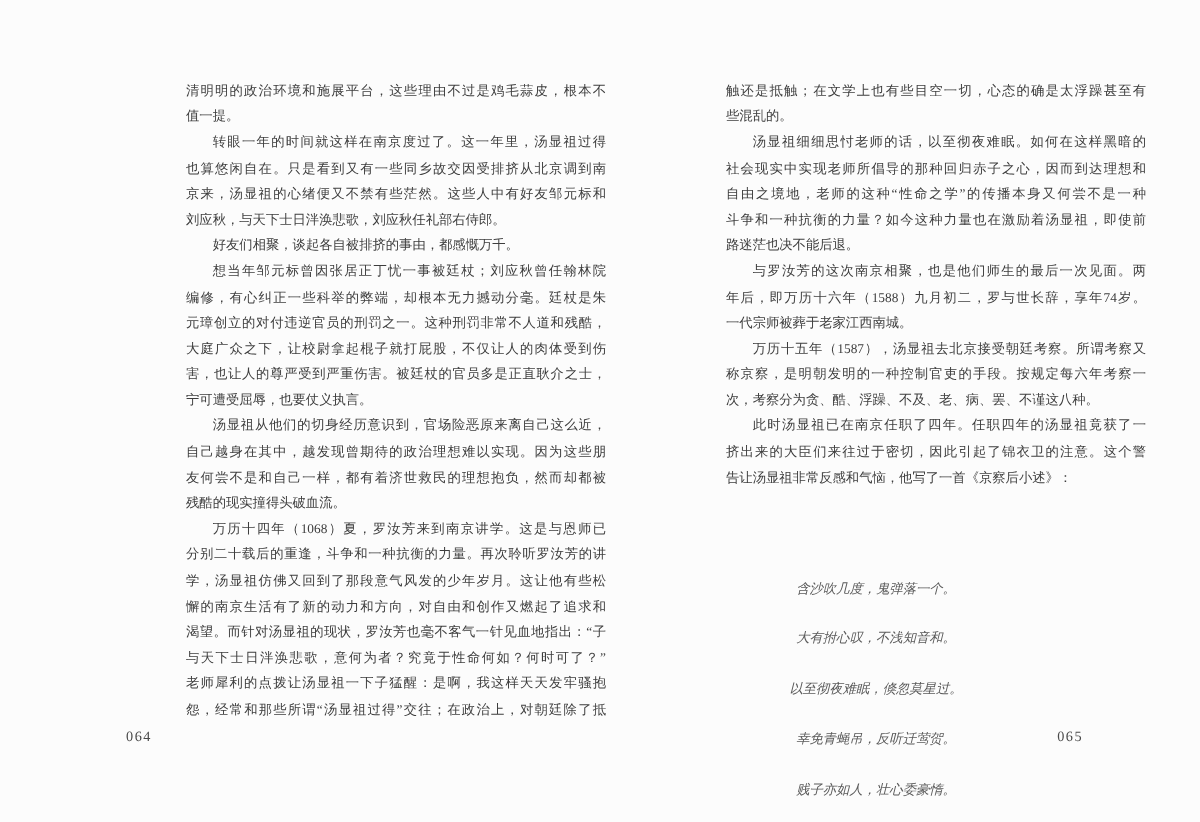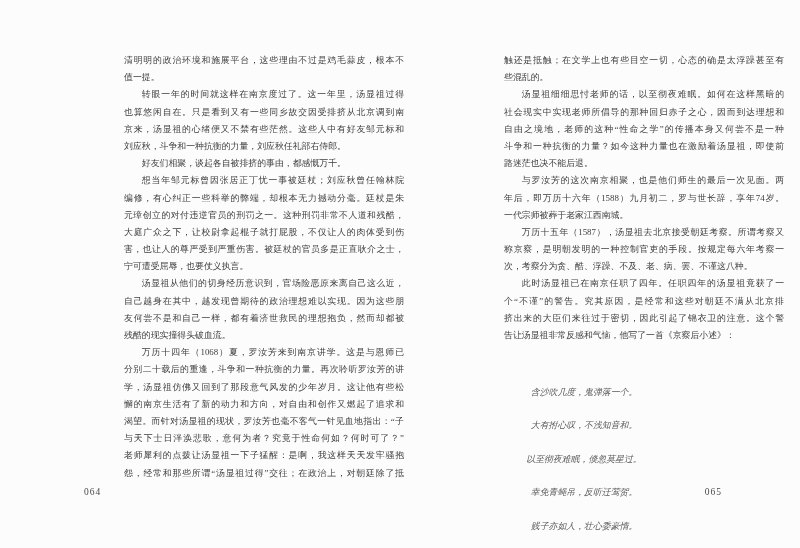--- a/index.html
+++ b/index.html
@@ -18,21 +18,21 @@
     position: absolute;
     top: 52px;
     width: 280px;
     color: #3d3d3d;
     font-size: 8.9px;
     line-height: 17.2px;
     letter-spacing: 0;
     margin-left: 40px;
   }
   .col-left  { left: 84px; }
-  .col-right { left: 464px; }
+  .col-right { left: 444px; }
   .line {
     text-align: justify;
     text-align-last: justify;
     white-space: nowrap;
     height: 17.2px;
   }
   .line.indent { padding-left: 2em; }
   .line.end { text-align-last: left; }
   .poem-block {
     position: absolute;
@@ -66,21 +66,21 @@
 <body>
 
 <div class="spread">
 
   <div class="text-col col-left">
       <div class="line">清明明的政治环境和施展平台，这些理由不过是鸡毛蒜皮，根本不</div>
       <div class="line end">值一提。</div>
       <div class="line indent">转眼一年的时间就这样在南京度过了。这一年里，汤显祖过得</div>
       <div class="line">也算悠闲自在。只是看到又有一些同乡故交因受排挤从北京调到南</div>
       <div class="line">京来，汤显祖的心绪便又不禁有些茫然。这些人中有好友邹元标和</div>
-      <div class="line end">刘应秋，斗争和一种抗衡的力量，刘应秋任礼部右侍郎。</div>
+      <div class="line end">刘应秋，与天下士日泮涣悲歌，刘应秋任礼部右侍郎。</div>
       <div class="line indent end">好友们相聚，谈起各自被排挤的事由，都感慨万千。</div>
       <div class="line indent">想当年邹元标曾因张居正丁忧一事被廷杖；刘应秋曾任翰林院</div>
       <div class="line">编修，有心纠正一些科举的弊端，却根本无力撼动分毫。廷杖是朱</div>
       <div class="line">元璋创立的对付违逆官员的刑罚之一。这种刑罚非常不人道和残酷，</div>
       <div class="line">大庭广众之下，让校尉拿起棍子就打屁股，不仅让人的肉体受到伤</div>
       <div class="line">害，也让人的尊严受到严重伤害。被廷杖的官员多是正直耿介之士，</div>
       <div class="line end">宁可遭受屈辱，也要仗义执言。</div>
       <div class="line indent">汤显祖从他们的切身经历意识到，官场险恶原来离自己这么近，</div>
       <div class="line">自己越身在其中，越发现曾期待的政治理想难以实现。因为这些朋</div>
       <div class="line">友何尝不是和自己一样，都有着济世救民的理想抱负，然而却都被</div>
@@ -103,21 +103,20 @@
       <div class="line">自由之境地，老师的这种“性命之学”的传播本身又何尝不是一种</div>
       <div class="line">斗争和一种抗衡的力量？如今这种力量也在激励着汤显祖，即使前</div>
       <div class="line end">路迷茫也决不能后退。</div>
       <div class="line indent">与罗汝芳的这次南京相聚，也是他们师生的最后一次见面。两</div>
       <div class="line">年后，即万历十六年（1588）九月初二，罗与世长辞，享年74岁。</div>
       <div class="line end">一代宗师被葬于老家江西南城。</div>
       <div class="line indent">万历十五年（1587），汤显祖去北京接受朝廷考察。所谓考察又</div>
       <div class="line">称京察，是明朝发明的一种控制官吏的手段。按规定每六年考察一</div>
       <div class="line end">次，考察分为贪、酷、浮躁、不及、老、病、罢、不谨这八种。</div>
       <div class="line indent">此时汤显祖已在南京任职了四年。任职四年的汤显祖竟获了一</div>
-      <div class="line">个“不谨”的警告。究其原因，是经常和这些对朝廷不满从北京排</div>
       <div class="line">挤出来的大臣们来往过于密切，因此引起了锦衣卫的注意。这个警</div>
       <div class="line end">告让汤显祖非常反感和气恼，他写了一首《京察后小述》：</div>
     </div>
 
   <div class="poem-block">
       <div class="line">含沙吹几度，鬼弹落一个。</div>
       <div class="line">大有拊心叹，不浅知音和。</div>
       <div class="line">以至彻夜难眠，倏忽莫星过。</div>
       <div class="line">幸免青蝇吊，反听迁莺贺。</div>
       <div class="line">贱子亦如人，壮心委豪惰。</div>

